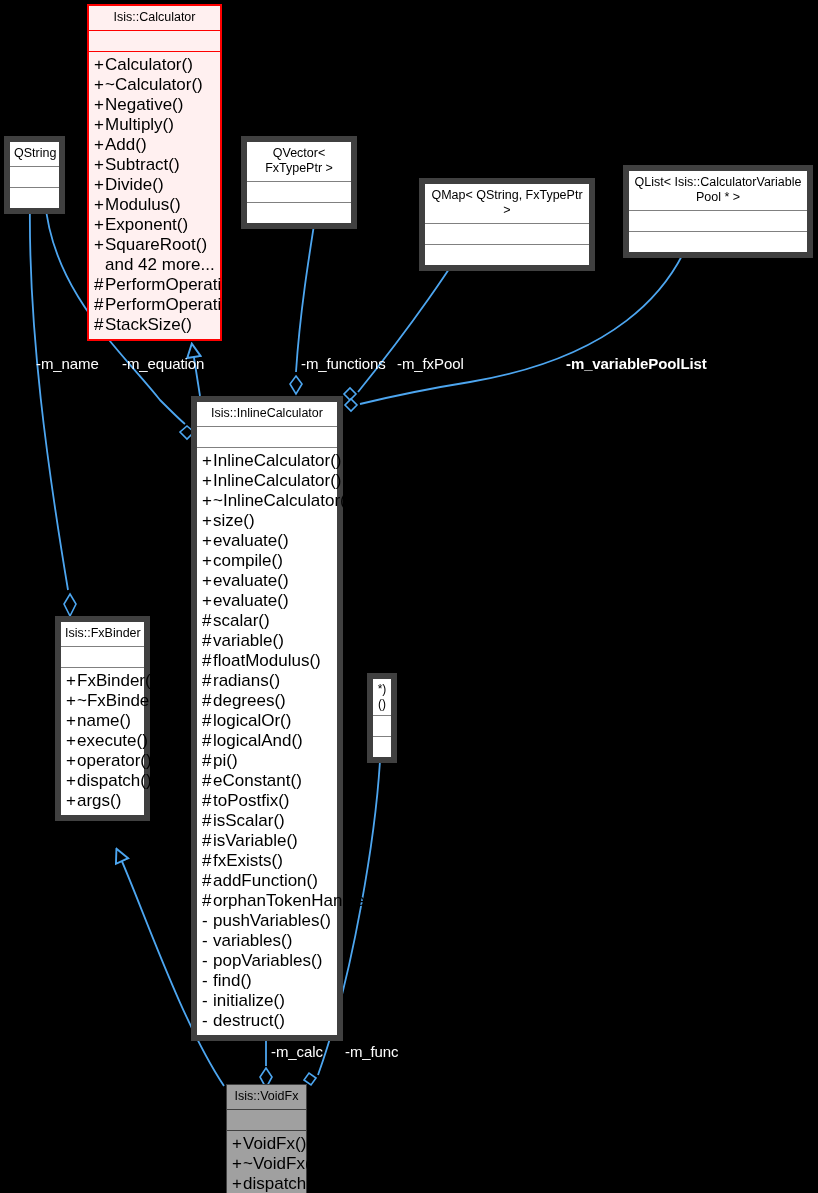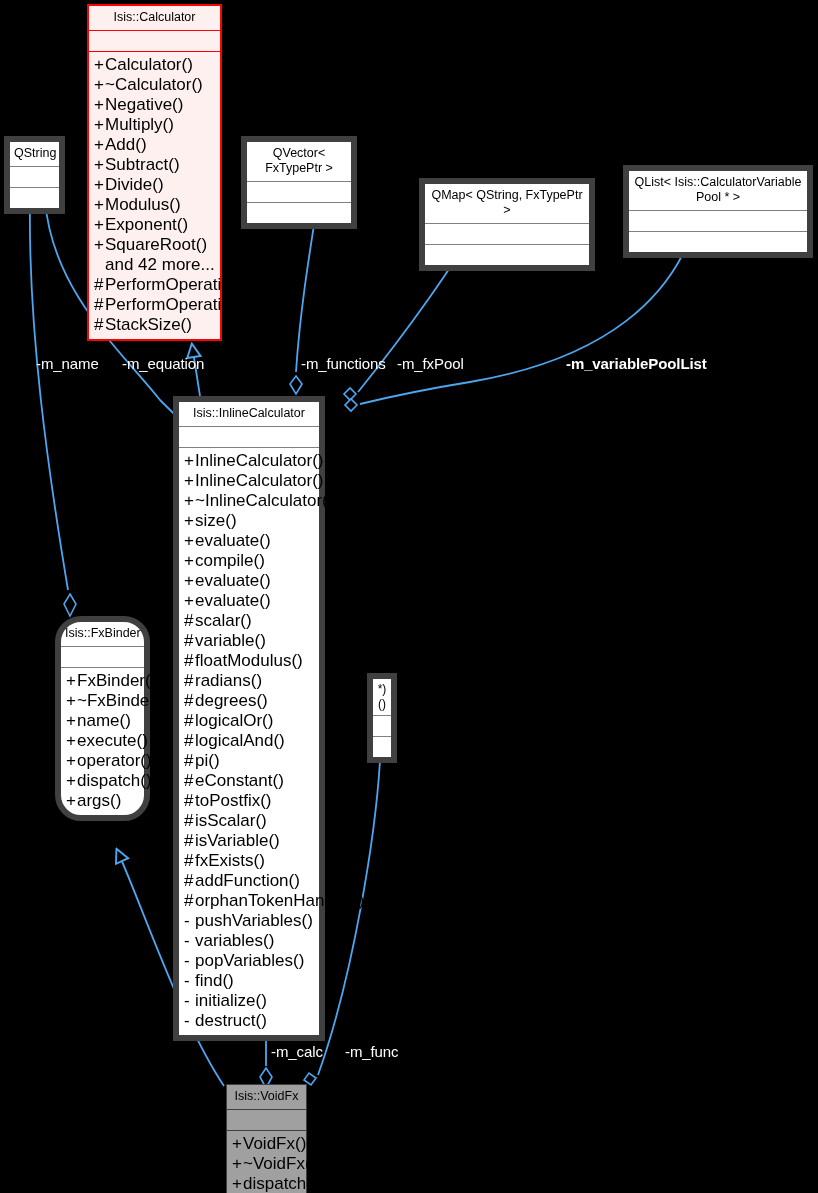--- a/index.html
+++ b/index.html
@@ -191,21 +191,21 @@
 
   <div class="node" style="left:623px; top:129px; width:190px;margin-top:36px;">
     <div class="node-title">QList&lt; Isis::CalculatorVariable
 Pool * &gt;</div>
     <div class="sep"></div>
     <div class="attrs-box"></div>
     <div class="sep"></div>
     <div class="attrs-box"></div>
   </div>
 
-  <div class="node" style="left:173px; top:396px; width:152px;">
+  <div class="node" style="left:191px; top:396px; width:152px;">
     <div class="node-title">Isis::InlineCalculator</div>
     <div class="sep"></div>
     <div class="attrs-box"></div>
     <div class="sep"></div>
     <div class="methods">
       <div class="m-row"><span class="m-vis">+</span><span>InlineCalculator()</span></div>
       <div class="m-row"><span class="m-vis">+</span><span>InlineCalculator()</span></div>
       <div class="m-row"><span class="m-vis">+</span><span>~InlineCalculator()</span></div>
       <div class="m-row"><span class="m-vis">+</span><span>size()</span></div>
       <div class="m-row"><span class="m-vis">+</span><span>evaluate()</span></div>
@@ -229,21 +229,21 @@
       <div class="m-row"><span class="m-vis">#</span><span>orphanTokenHandler()</span></div>
       <div class="m-row"><span class="m-vis">-</span><span>pushVariables()</span></div>
       <div class="m-row"><span class="m-vis">-</span><span>variables()</span></div>
       <div class="m-row"><span class="m-vis">-</span><span>popVariables()</span></div>
       <div class="m-row"><span class="m-vis">-</span><span>find()</span></div>
       <div class="m-row"><span class="m-vis">-</span><span>initialize()</span></div>
       <div class="m-row"><span class="m-vis">-</span><span>destruct()</span></div>
     </div>
   </div>
 
-  <div class="node" style="left:55px; top:616px; width:95px;border-radius:26px;">
+  <div class="node" style="left:55px; top:616px; width:95px;">
     <div class="node-title">Isis::FxBinder</div>
     <div class="sep"></div>
     <div class="attrs-box"></div>
     <div class="sep"></div>
     <div class="methods">
       <div class="m-row"><span class="m-vis">+</span><span>FxBinder()</span></div>
       <div class="m-row"><span class="m-vis">+</span><span>~FxBinder()</span></div>
       <div class="m-row"><span class="m-vis">+</span><span>name()</span></div>
       <div class="m-row"><span class="m-vis">+</span><span>execute()</span></div>
       <div class="m-row"><span class="m-vis">+</span><span>operator()()</span></div>

